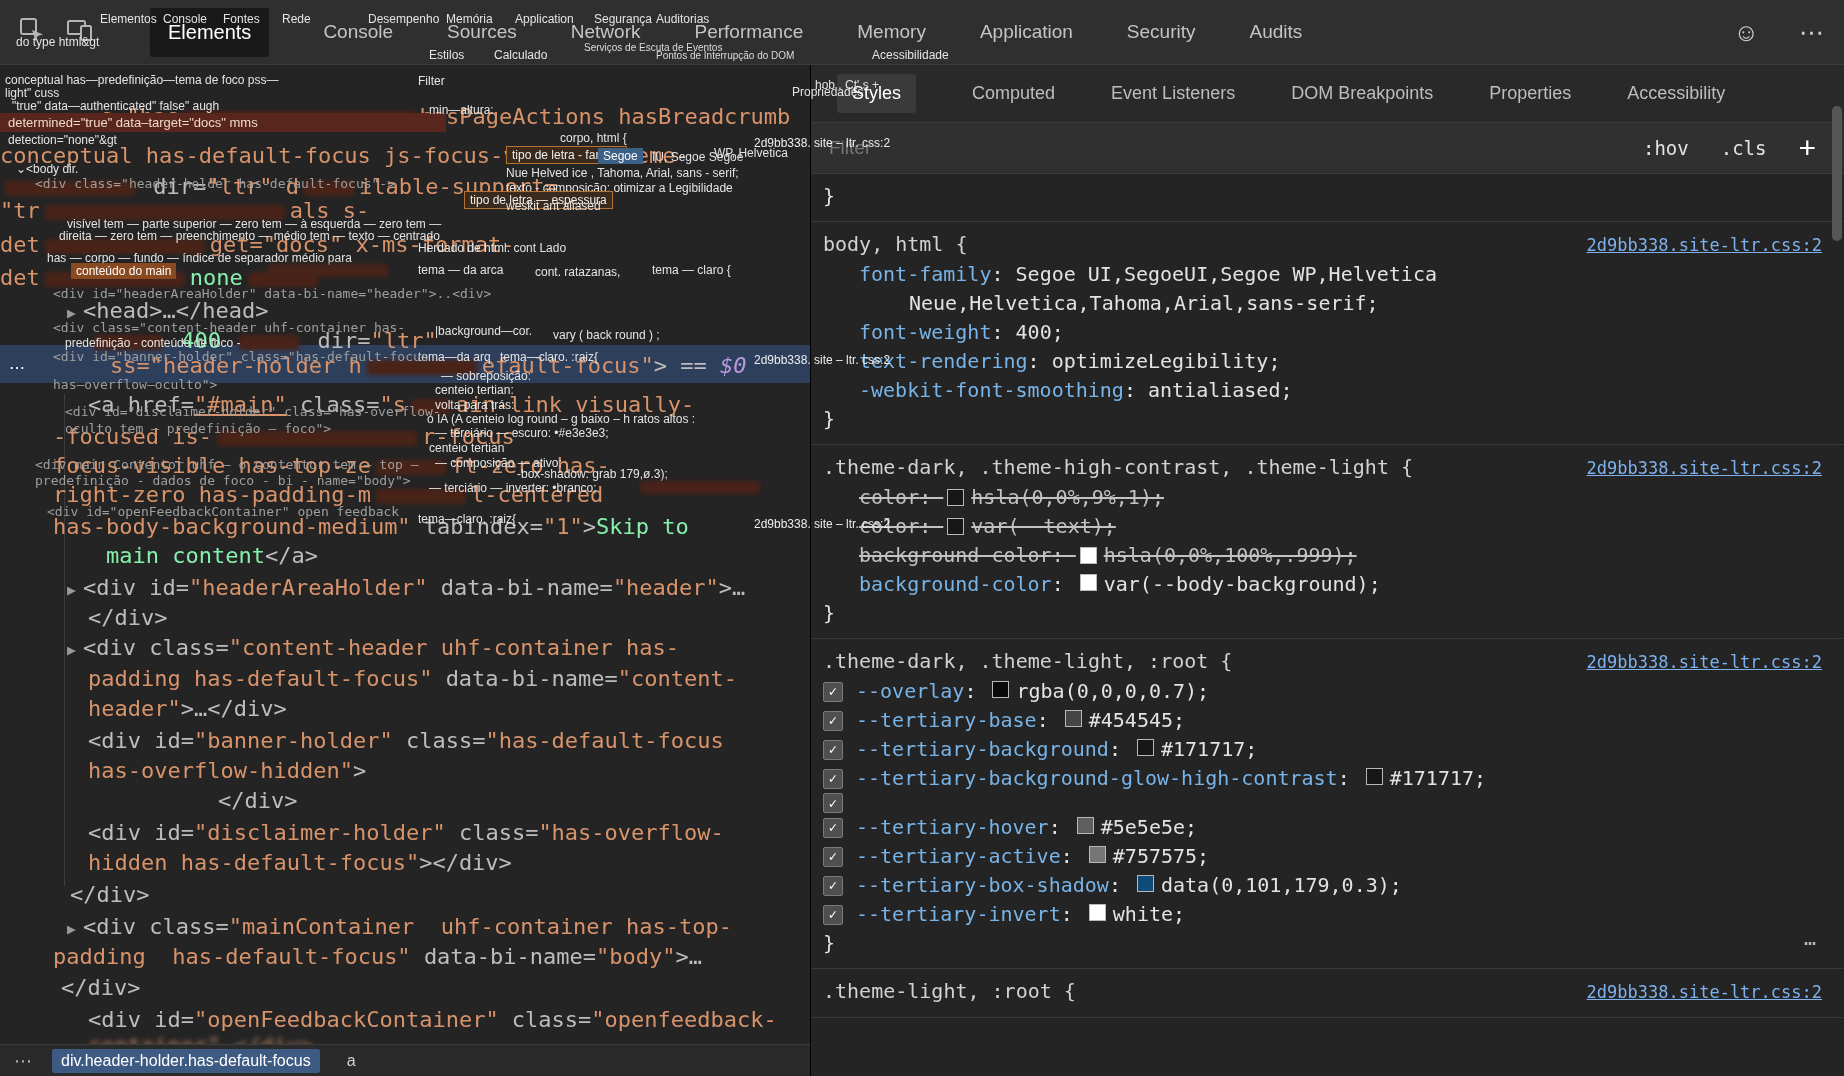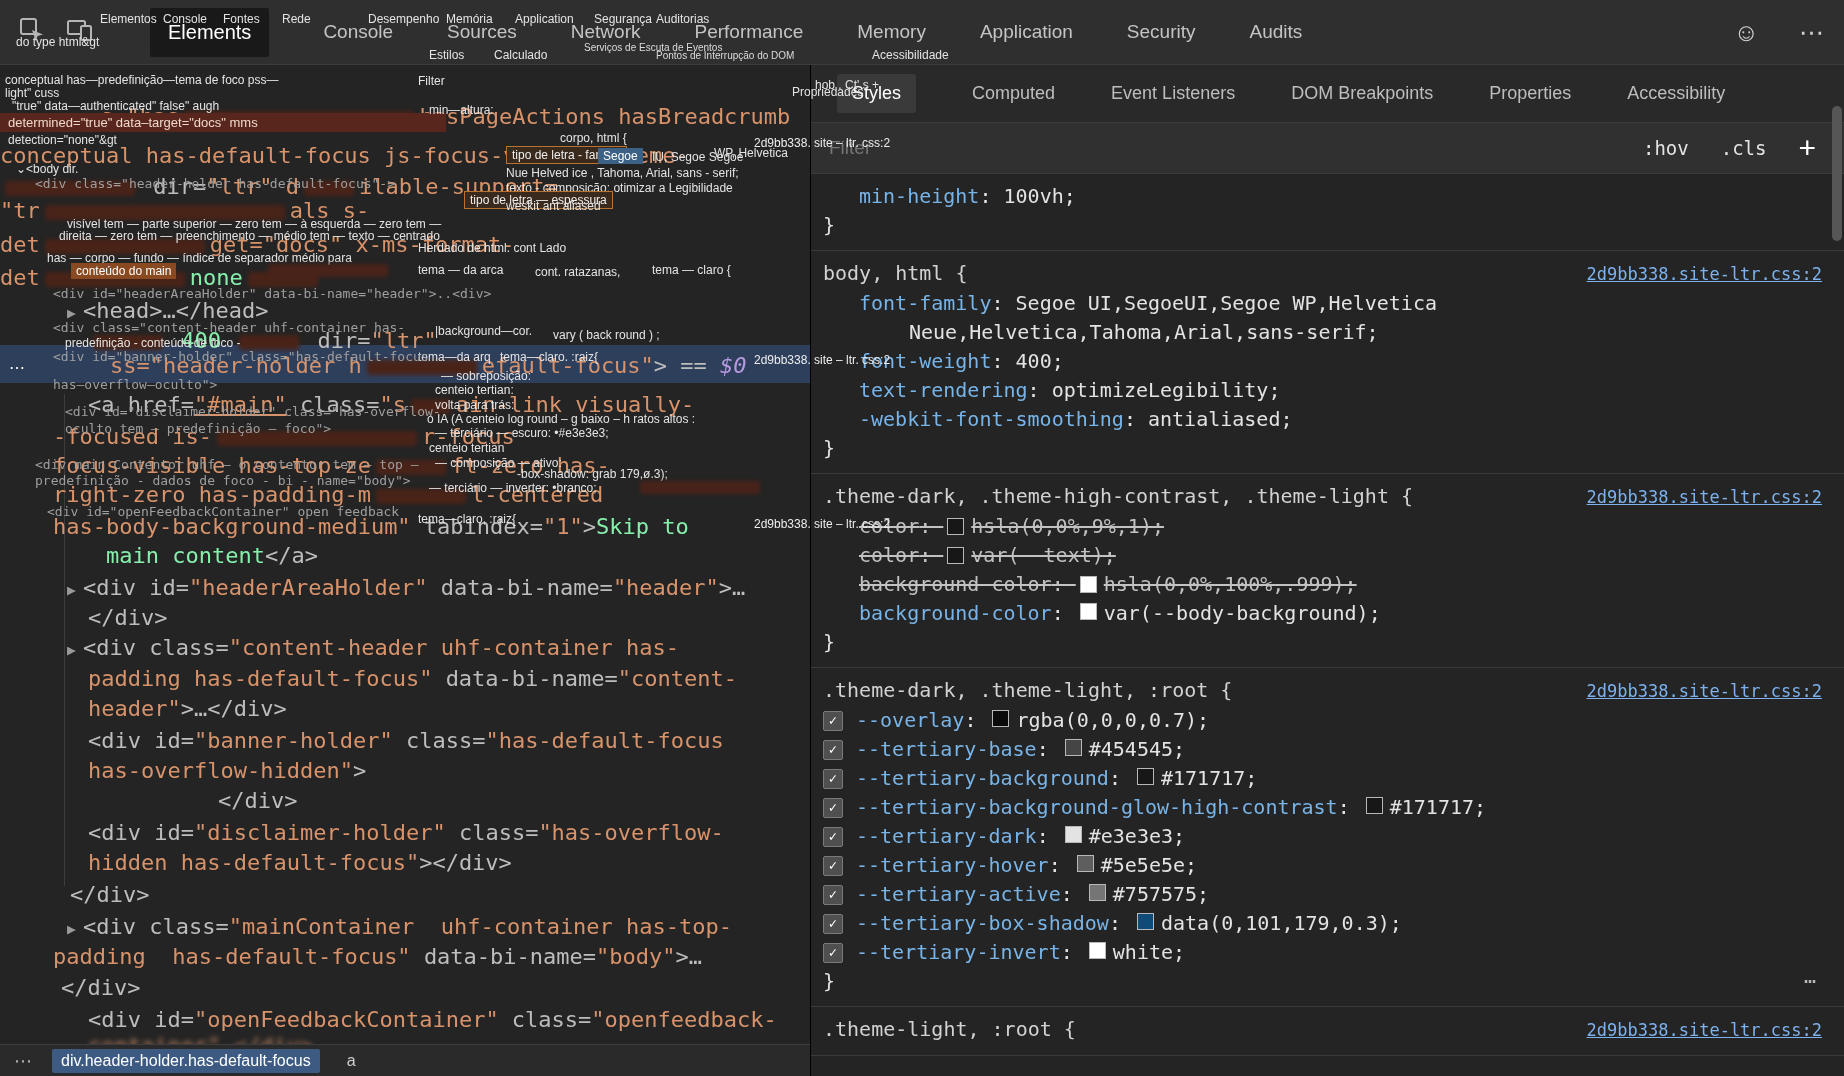--- a/index.html
+++ b/index.html
@@ -187,21 +187,20 @@
         <div class="rtab">Accessibility</div>
       </div>
     <div id="filter-row">
       <input id="filter-input" placeholder="Filter" style="">
       <span class="f-btn">:hov</span>
       <span class="f-btn">.cls</span>
       <span id="f-add">+</span>
     </div>
     <div id="styles-body">
         <div class="sec">
-          <div class="row"><span><span class="pname">min-height</span><span>: </span><span>100vh;</span></span></div>
           <div class="row close-row"><span>}</span></div>
         </div>
         <div class="sec">
           <div class="sec-head">
             <span class="sel">body, html {</span>
             <span class="css-link">2d9bb338.site-ltr.css:2</span>
           </div>
           <div class="row"><span><span class="pname">font-family</span><span>: </span><span>Segoe UI,SegoeUI,Segoe WP,Helvetica</span></span></div>
           <div class="row cont-row"><span>Neue,Helvetica,Tahoma,Arial,sans-serif;</span></div>
           <div class="row"><span><span class="pname">font-weight</span><span>: </span><span>400;</span></span></div>
@@ -222,21 +221,21 @@
         </div>
         <div class="sec">
           <div class="sec-head">
             <span class="sel">.theme-dark, .theme-light, :root {</span>
             <span class="css-link">2d9bb338.site-ltr.css:2</span>
           </div>
           <div class="row has-cb"><span class="cb">✓</span><span><span class="pname">--overlay</span><span>: </span><span class="sw" style="background: rgba(0, 0, 0, 0.7);"></span><span>rgba(0,0,0,0.7);</span></span></div>
           <div class="row has-cb"><span class="cb">✓</span><span><span class="pname">--tertiary-base</span><span>: </span><span class="sw" style="background: rgb(69, 69, 69);"></span><span>#454545;</span></span></div>
           <div class="row has-cb"><span class="cb">✓</span><span><span class="pname">--tertiary-background</span><span>: </span><span class="sw" style="background: rgb(23, 23, 23);"></span><span>#171717;</span></span></div>
           <div class="row has-cb"><span class="cb">✓</span><span><span class="pname">--tertiary-background-glow-high-contrast</span><span>: </span><span class="sw" style="background: rgb(23, 23, 23);"></span><span>#171717;</span></span></div>
-          <div class="row has-cb"><span class="cb">✓</span><span><span class="pname">--tertiary-dark</span><span>: </span><span class="sw" style="background: rgb(227, 227, 227);"></span><span>#e3e3e3;</span></span></div>
+          <div class="row has-cb"><span class="cb">✓</span></div>
           <div class="row has-cb"><span class="cb">✓</span><span><span class="pname">--tertiary-hover</span><span>: </span><span class="sw" style="background: rgb(94, 94, 94);"></span><span>#5e5e5e;</span></span></div>
           <div class="row has-cb"><span class="cb">✓</span><span><span class="pname">--tertiary-active</span><span>: </span><span class="sw" style="background: rgb(117, 117, 117);"></span><span>#757575;</span></span></div>
           <div class="row has-cb"><span class="cb">✓</span><span><span class="pname">--tertiary-box-shadow</span><span>: </span><span class="sw" style="background: rgba(0, 101, 179, 0.6);"></span><span>data(0,101,179,0.3);</span></span></div>
           <div class="row has-cb"><span class="cb">✓</span><span><span class="pname">--tertiary-invert</span><span>: </span><span class="sw" style="background: rgb(255, 255, 255);"></span><span>white;</span></span></div>
           <div class="row close-row"><span>}</span><span class="more-dots">⋯</span></div>
         </div>
         <div class="sec">
           <div class="sec-head">
             <span class="sel">.theme-light, :root {</span>
             <span class="css-link">2d9bb338.site-ltr.css:2</span>

